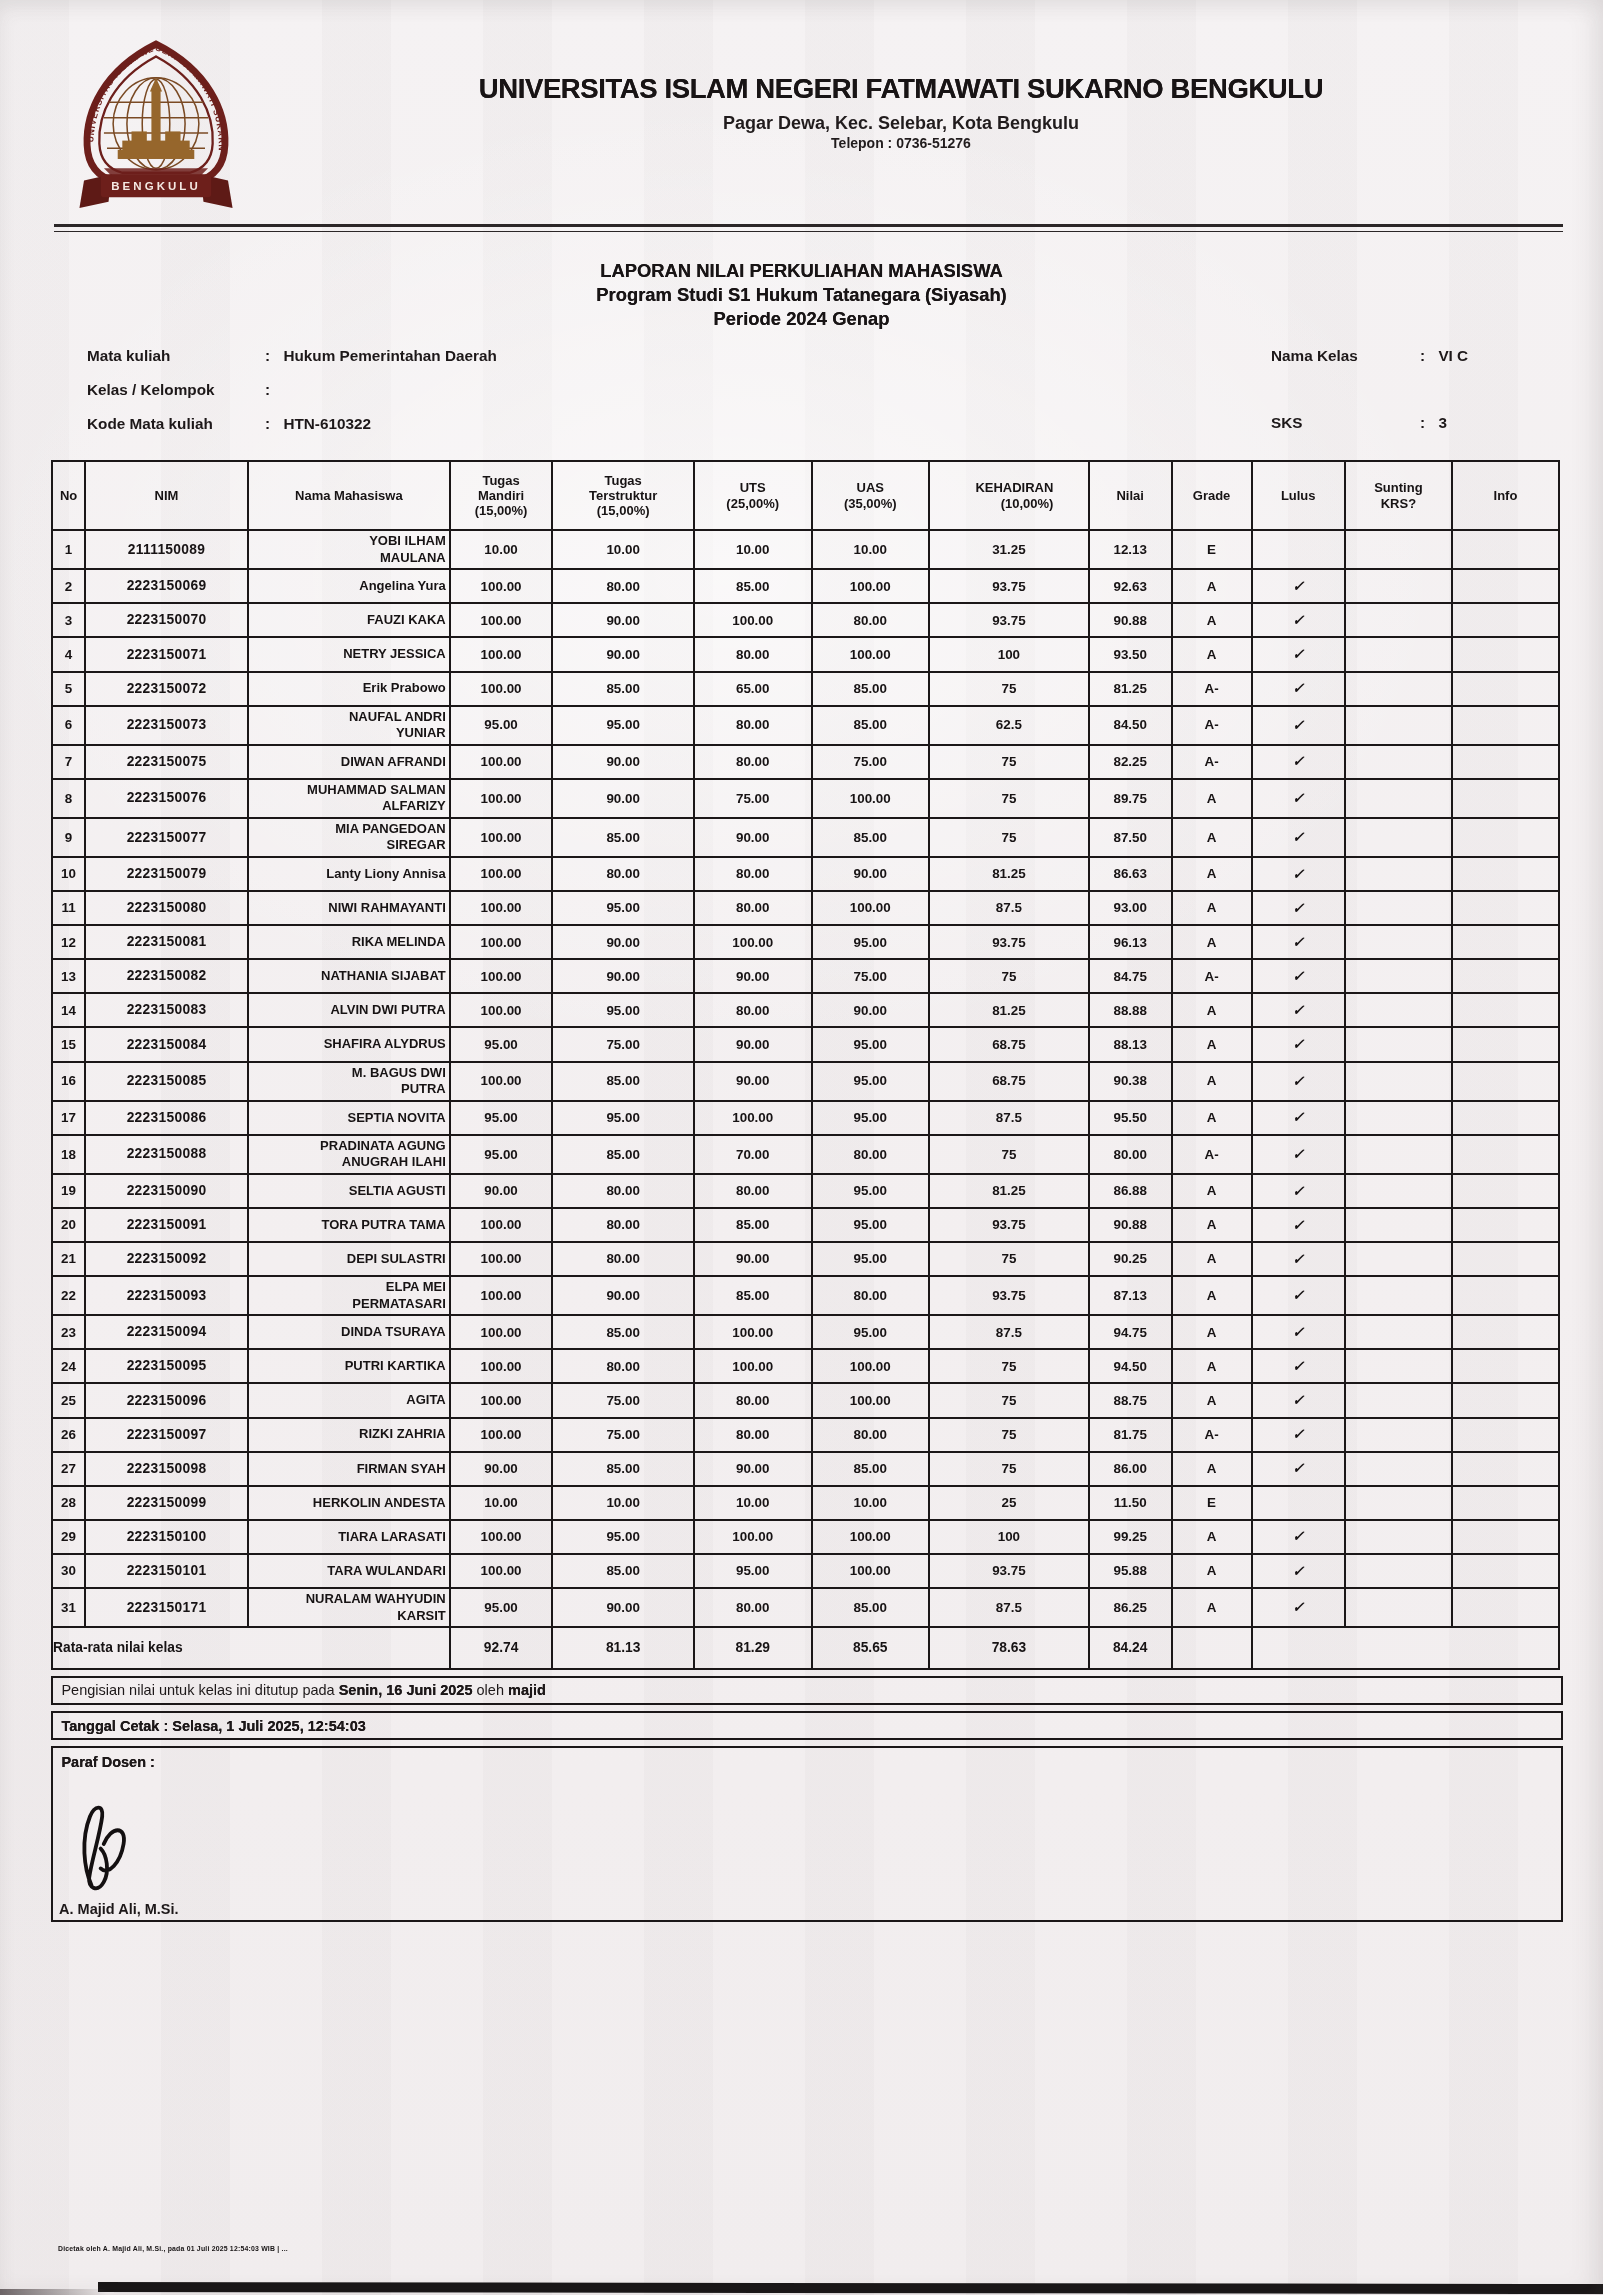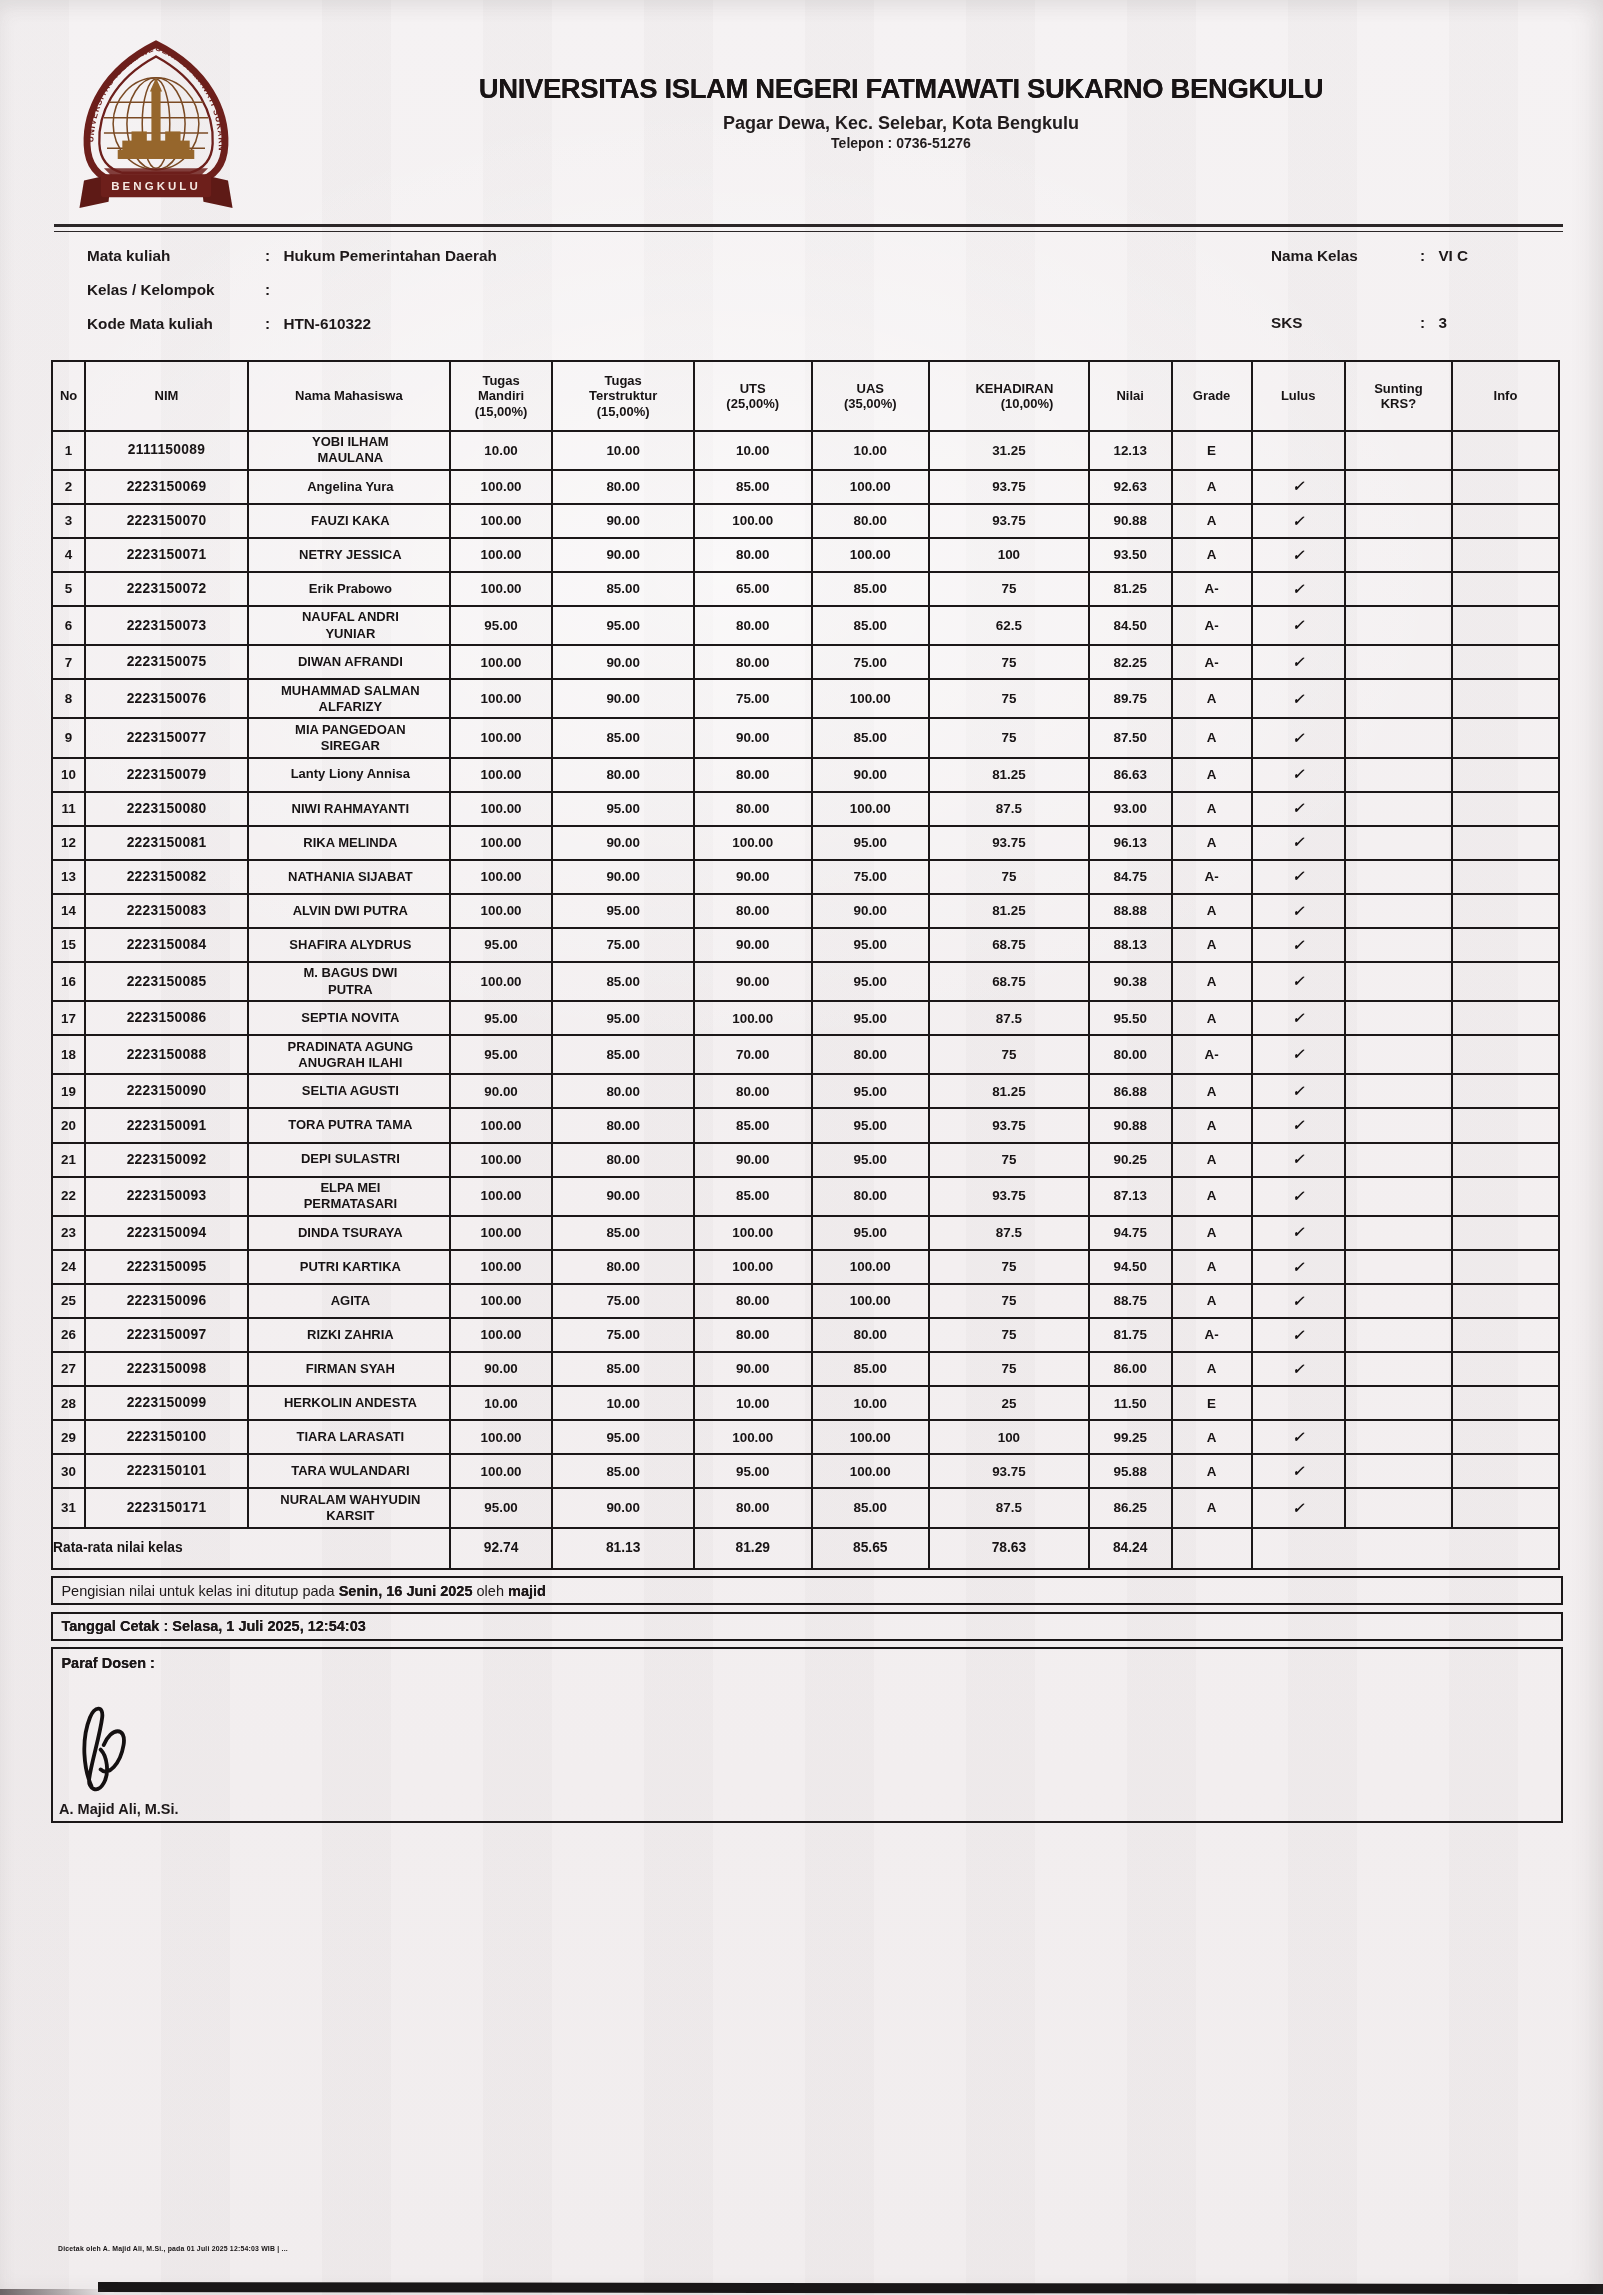--- a/index.html
+++ b/index.html
@@ -48,21 +48,21 @@
   .grades col.c-tm{width:6.8%}.grades col.c-tt{width:9.4%}.grades col.c-uts{width:7.8%}
   .grades col.c-uas{width:7.8%}.grades col.c-keh{width:10.6%}.grades col.c-nilai{width:5.5%}
   .grades col.c-grade{width:5.3%}.grades col.c-lulus{width:6.2%}.grades col.c-skrs{width:7.1%}.grades col.c-info{width:7.1%}
   .grades th .th-label{display:inline-block;}
   .grades th:nth-child(4) .th-label{max-width:60px;}
   .grades th:nth-child(5) .th-label{max-width:80px;}
   .grades th:nth-child(6) .th-label{max-width:57px;}
   .grades th:nth-child(7) .th-label{max-width:57px;}
   .grades th:nth-child(8) .th-label{max-width:89px;text-align:right;}
   .grades th:nth-child(12) .th-label{max-width:63px;}
-  .grades td.name-cell{text-align:center;padding-left:6.1px;font-size:13px;}
+  .grades td.name-cell{text-align:right;padding-left:6.1px;font-size:13px;}
   .grades td.name-cell .nm{display:inline-block;max-width:142px;line-height:1.25;}
   .grades td.nim-cell{letter-spacing:0.3px;font-size:13.8px;border-radius:17px;}
   .grades td.check-cell{font-size:14.5px;font-style:italic;}
   .grades tr.avg-row td{height:35px;font-size:13.8px;}
   .grades tr.avg-row td.avg-label{text-align:left;padding-left:0;font-weight:700;}
 
   
   .fbox{border:2.3px solid #1b1718;margin:6.1px 40px 0 51px;padding:4.6px 8.4px;font-size:14.5px;color:#1d1819;}
   .fbox .b{font-weight:700;text-shadow:0 0 0.6px #141011;}
   .fbox.paraf{height:161px;padding-top:6.1px;position:relative;}
@@ -124,20 +124,25 @@
   </div>
 
   <div class="header-text">
     <div class="university">UNIVERSITAS ISLAM NEGERI FATMAWATI SUKARNO BENGKULU</div>
     <div class="address">Pagar Dewa, Kec. Selebar, Kota Bengkulu</div>
     <div class="phone">Telepon : 0736-51276</div>
   </div>
 
   <div class="double-rule"></div>
 
+  <div class="title-block">
+    <div class="title-line">LAPORAN NILAI PERKULIAHAN MAHASISWA</div>
+    <div class="title-line">Program Studi S1 Hukum Tatanegara (Siyasah)</div>
+    <div class="title-line">Periode 2024 Genap</div>
+  </div>
 
   <div class="meta">
     <div class="meta-row">
       <span class="meta-label">Mata kuliah</span><span class="meta-colon">:</span><span>Hukum Pemerintahan Daerah</span>
     </div>
     <div class="meta-row">
       <span class="meta-label">Kelas / Kelompok</span><span class="meta-colon">:</span><span></span>
     </div>
     <div class="meta-row">
       <span class="meta-label">Kode Mata kuliah</span><span class="meta-colon">:</span><span>HTN-610322</span>

